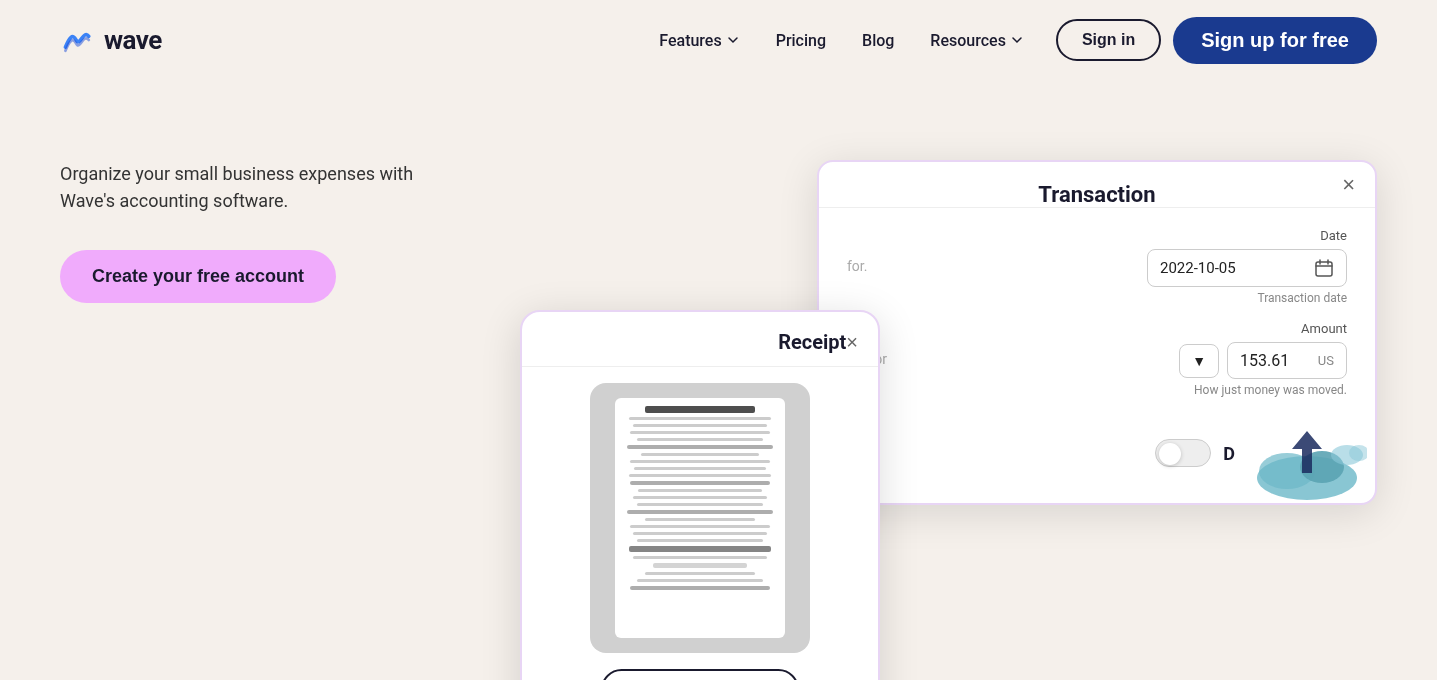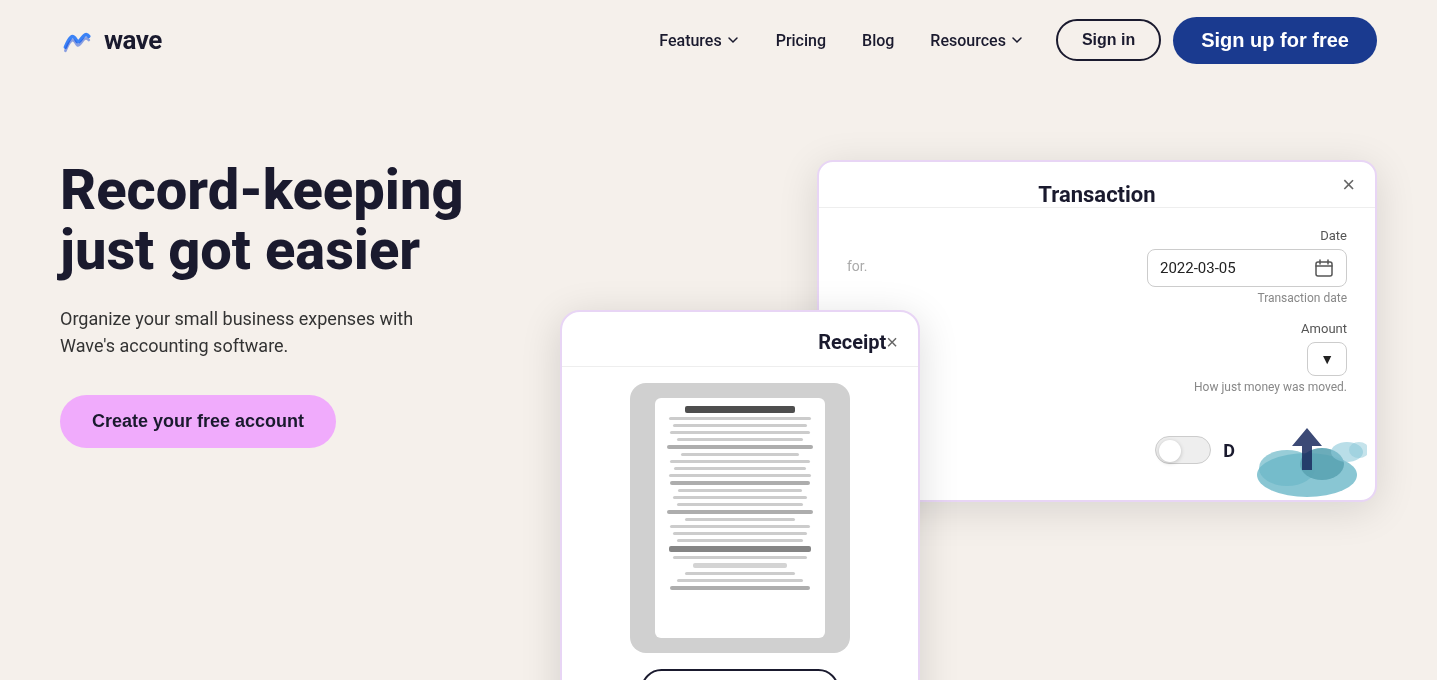--- a/index.html
+++ b/index.html
@@ -337,60 +337,63 @@
   </div>
 
   <div class="nav-actions">
     <button class="btn-signin">Sign in</button>
     <button class="btn-signup">Sign up for free</button>
   </div>
 </nav>
 
 <section class="hero">
   <div class="hero-text">
-    <h1 class="hero-title">Record-keeping just got easier</h1>
     <p class="hero-subtitle">Organize your small business expenses with Wave's accounting software.</p>
     <button class="btn-cta">Create your free account</button>
   </div>
 
   <div class="mockup-area">
 
     <div class="transaction-modal">
       <div class="modal-header">
         <span class="modal-title">Transaction</span>
         <button class="modal-close">×</button>
       </div>
       <div style="padding: 20px 28px; display:flex; flex-direction:column; gap:16px;">
 
         <div style="display:flex; gap: 20px; align-items:flex-start;">
           <div style="flex:1; padding-top: 28px;">
             <span class="partial-text">for.</span>
           </div>
           <div style="min-width: 200px;">
             <div class="field-label" style="text-align:right; margin-bottom:6px;">Date</div>
             <div class="date-input">
-              <span>2022-03-05</span>
+              <span>2022-10-05</span>
               <svg class="date-icon" viewBox="0 0 20 20" fill="none">
                 <rect x="2" y="4" width="16" height="14" rx="2" stroke="#555" stroke-width="1.5"></rect>
                 <path d="M6 2v4M14 2v4M2 8h16" stroke="#555" stroke-width="1.5" stroke-linecap="round"></path>
               </svg>
             </div>
             <div style="font-size:12px; color:#888; text-align:right; margin-top:4px;">Transaction date</div>
           </div>
         </div>
 
         <div style="display:flex; gap: 32px; align-items:flex-start;">
           <div style="flex:1; padding-top: 28px;">
             <span class="partial-text">g to or</span>
           </div>
           <div style="min-width: 200px;">
             <div class="field-label" style="text-align:right; margin-bottom:6px;">Amount</div>
             <div style="display:flex; align-items:center; gap:8px; justify-content:flex-end;">
               <div class="select-mini">
                 <span>▼</span>
+              </div>
+              <div class="amount-input">
+                <span class="amount-val">153.61</span>
+                <span class="amount-currency">US</span>
               </div>
             </div>
             <div style="font-size:12px; color:#888; text-align:right; margin-top:4px;">How just money was moved.</div>
           </div>
         </div>
 
         <div style="display:flex; justify-content:flex-end; margin-top: 10px; gap:12px; align-items:center;">
 
           <div style="width:56px; height:28px; background:#eee; border-radius:50px; position:relative; border:1px solid #ccc;">
             <div style="width:22px; height:22px; background:#fff; border-radius:50%; position:absolute; left:3px; top:3px; box-shadow:0 1px 4px rgba(0,0,0,0.2);"></div>

